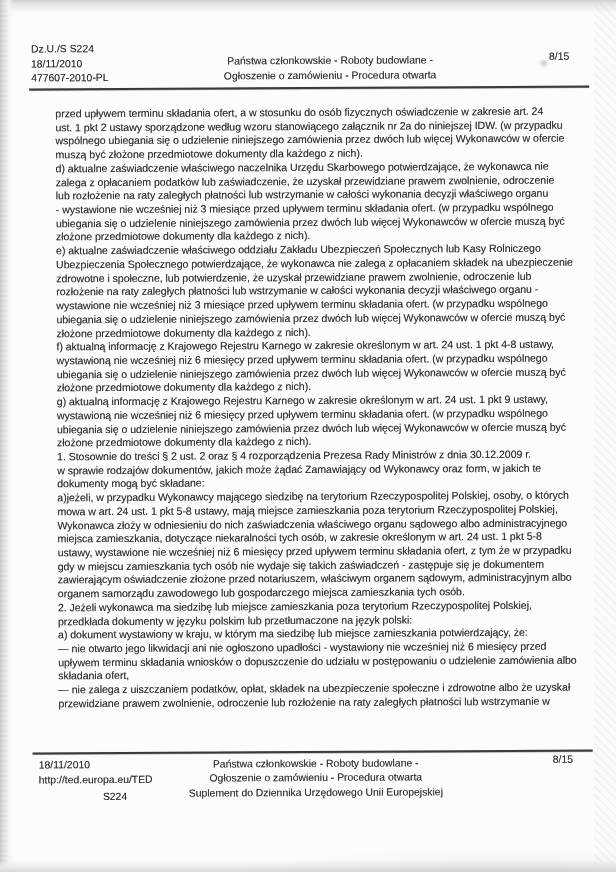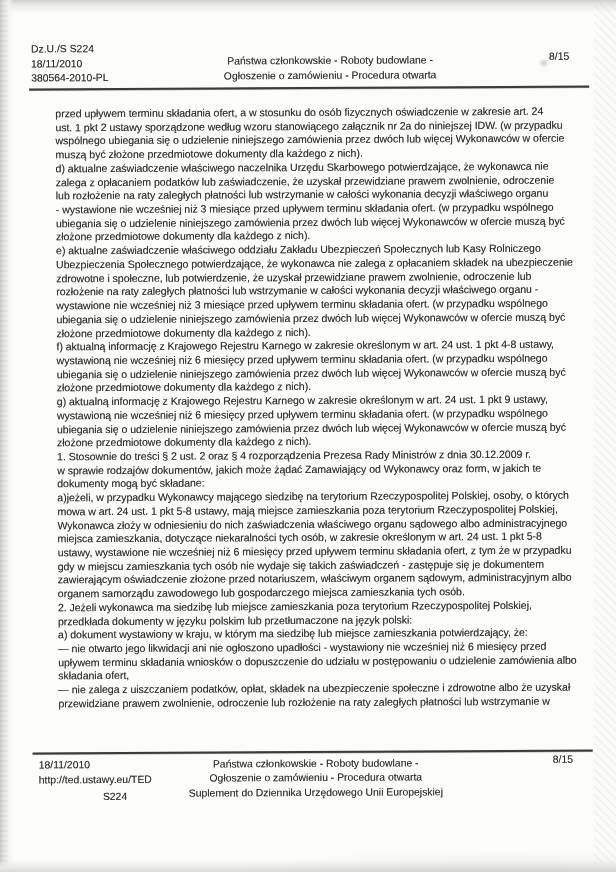--- a/index.html
+++ b/index.html
@@ -78,21 +78,21 @@
 </head>
 <body>
 
 <div class="sheet">
 
   <div class="rot">
 
     <div class="hdr-left">
       <div>Dz.U./S S224</div>
       <div>18/11/2010</div>
-      <div>380564-2010-PL</div>
+      <div>477607-2010-PL</div>
     </div>
 
     <div class="hdr-center">
       <div>Państwa członkowskie - Roboty budowlane -</div>
       <div>Ogłoszenie o zamówieniu - Procedura otwarta</div>
     </div>
 
     <div class="hdr-page">8/15</div>
 
     <div class="hdr-rule"></div>
@@ -141,21 +141,21 @@
         <div class="bline">upływem terminu składania wniosków o dopuszczenie do udziału w postępowaniu o udzielenie zamówienia albo</div>
         <div class="bline">składania ofert,</div>
         <div class="bline">— nie zalega z uiszczaniem podatków, opłat, składek na ubezpieczenie społeczne i zdrowotne albo że uzyskał</div>
         <div class="bline">przewidziane prawem zwolnienie, odroczenie lub rozłożenie na raty zaległych płatności lub wstrzymanie w</div>
       </div>
 
     <div class="ftr-rule"></div>
 
     <div class="ftr ftr-date">18/11/2010</div>
     <div class="ftr ftr-issue">S224</div>
-    <div class="ftr ftr-url">http://ted.ustawy.eu/TED</div>
+    <div class="ftr ftr-url">http://ted.europa.eu/TED</div>
 
     <div class="ftr ftr-center">
       <div>Państwa członkowskie - Roboty budowlane -</div>
       <div>Ogłoszenie o zamówieniu - Procedura otwarta</div>
       <div>Suplement do Dziennika Urzędowego Unii Europejskiej</div>
     </div>
 
     <div class="ftr ftr-page">8/15</div>
 
   </div>

